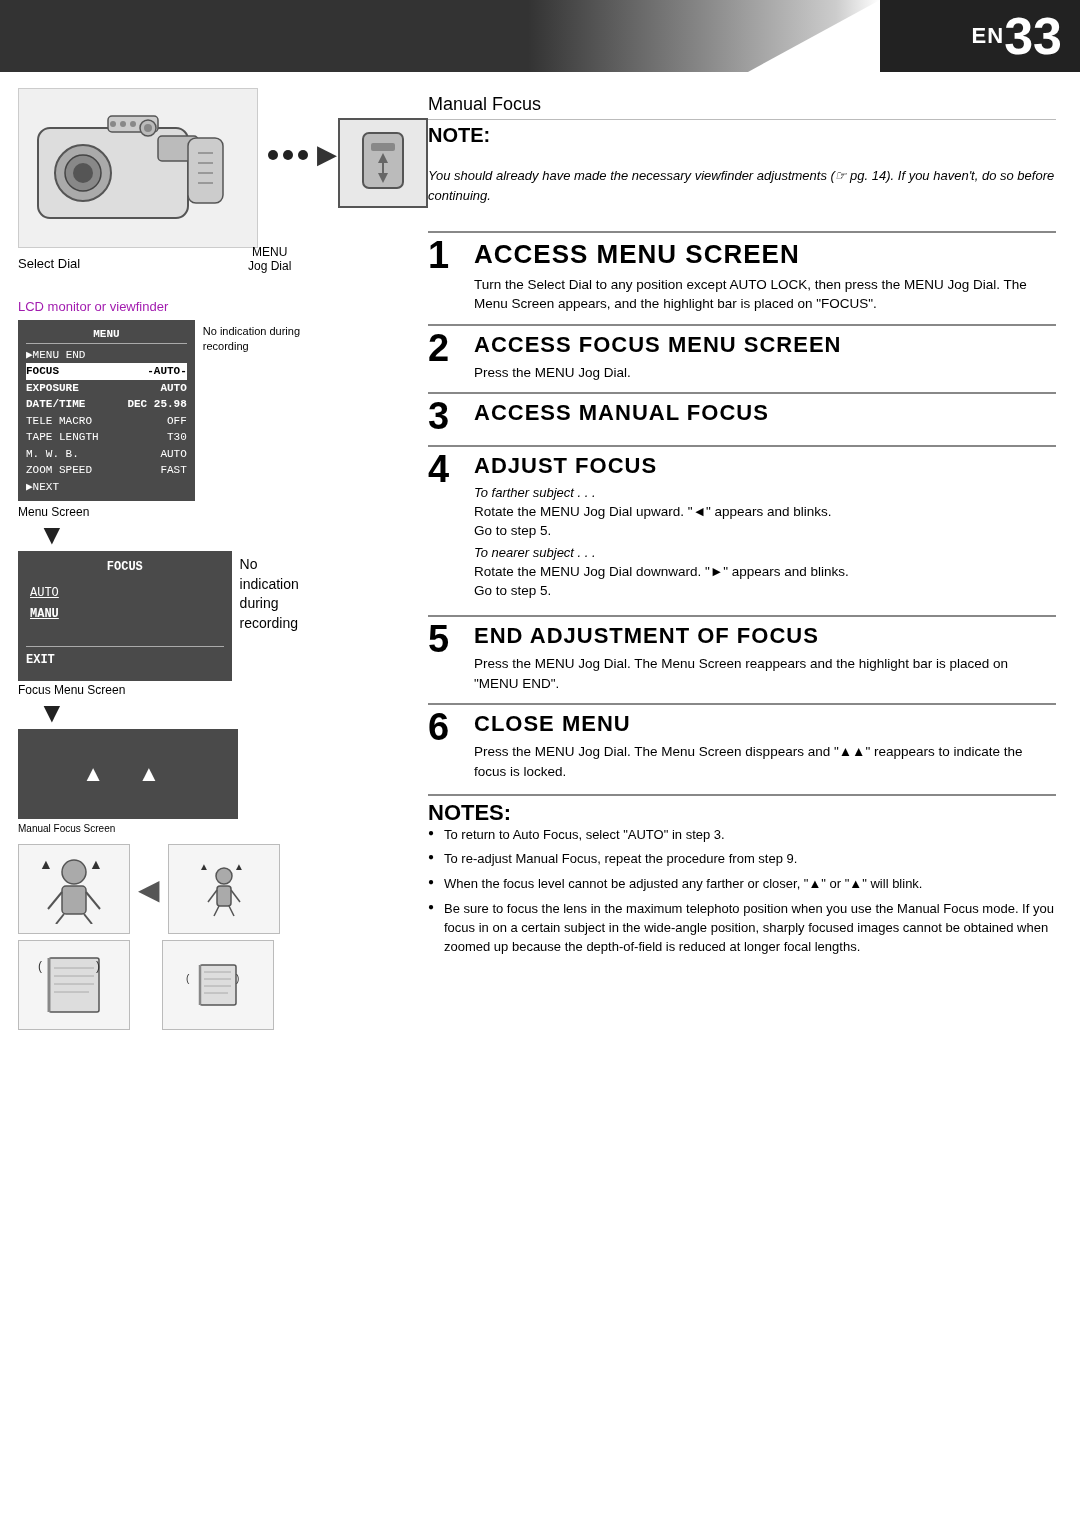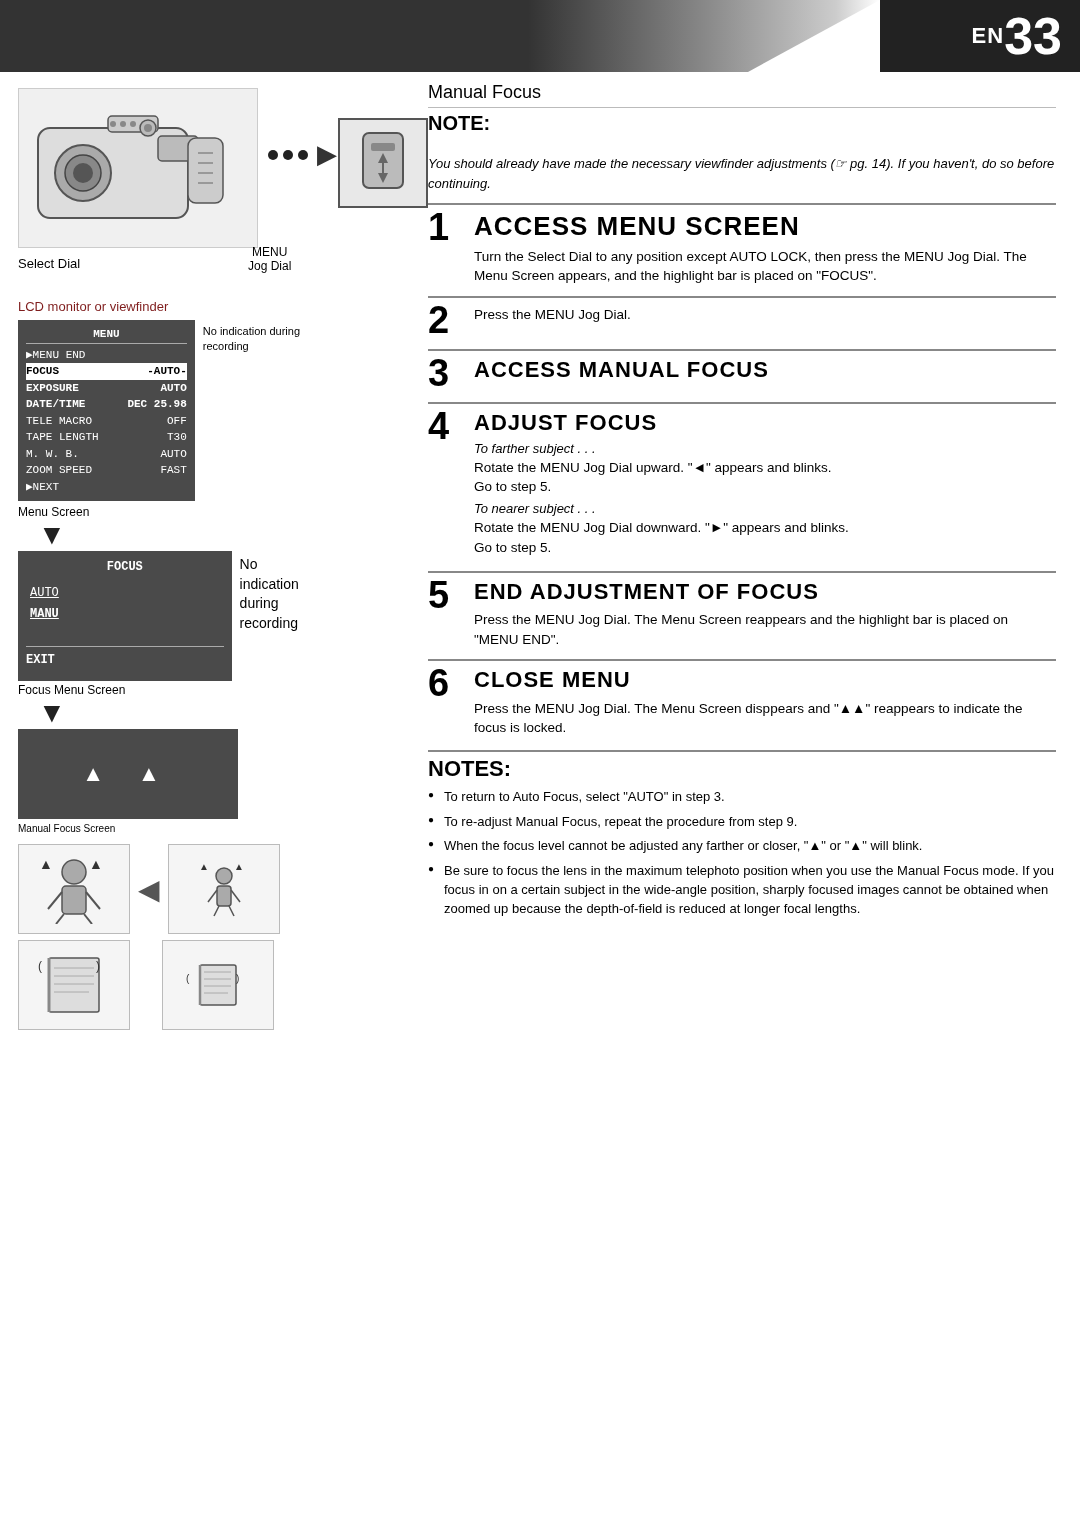--- a/index.html
+++ b/index.html
@@ -51,21 +51,21 @@
     .left-col {
       position: absolute;
       left: 0; top: 72px;
       width: 330px;
       padding: 16px 12px 0 18px;
     }
 
     
     .right-col {
       position: absolute;
-      right: 0; top: 72px;
+      right: 0; top: 84px;
       width: 680px;
       padding: 10px 24px 0 28px;
     }
 
     
     .camera-illus {
       width: 240px;
       height: 160px;
       border: 1px solid #ccc;
       background: #f0f0f0;
@@ -108,21 +108,21 @@
     .select-dial-label {
       font-size: 13px;
       color: #000;
       margin-top: 2px;
     }
 
     .lcd-label {
       font-size: 13px;
       margin-top: 28px;
       margin-bottom: 6px;
-      color: #7f1d1d;
+      color: #a21caf;
     }
 
     
     .menu-screen-box {
       width: 220px;
       background: #4a4a4a;
       color: #fff;
       font-size: 11px;
       padding: 6px 8px;
       font-family: 'Courier New', monospace;
@@ -293,28 +293,27 @@
       font-size: 20px;
       font-weight: 900;
       color: #000;
       margin-bottom: 19px;
     }
     .note-text {
       font-size: 13px;
       font-style: italic;
       color: #000;
       line-height: 1.5;
-      margin-bottom: 10px;
+      margin-bottom: 26px;
     }
 
     .notes-heading {
       font-size: 22px;
       font-weight: 900;
       color: #000;
-      margin-bottom: 6px;
     }
     .notes-list {
       list-style: none;
       padding: 0;
       margin: 0;
     }
     .notes-list li {
       font-size: 13px;
       color: #000;
       line-height: 1.45;
@@ -563,20 +562,21 @@
     <div style="flex:1">
       <div class="section-heading">ACCESS MENU SCREEN</div>
       <div class="step-content">Turn the Select Dial to any position except AUTO LOCK, then press the MENU Jog Dial. The Menu Screen appears, and the highlight bar is placed on "FOCUS".</div>
     </div>
   </div>
 
   <div class="section-title-bar"></div>
   <div class="step-row">
     <div class="step-num">2</div>
     <div style="flex:1">
+      <div class="section-heading smaller">ACCESS FOCUS MENU SCREEN</div>
       <div class="step-content">Press the MENU Jog Dial.</div>
     </div>
   </div>
 
   <div class="section-title-bar"></div>
   <div class="step-row">
     <div class="step-num">3</div>
     <div style="flex:1">
       <div class="section-heading smaller">ACCESS MANUAL FOCUS</div>
     </div>

